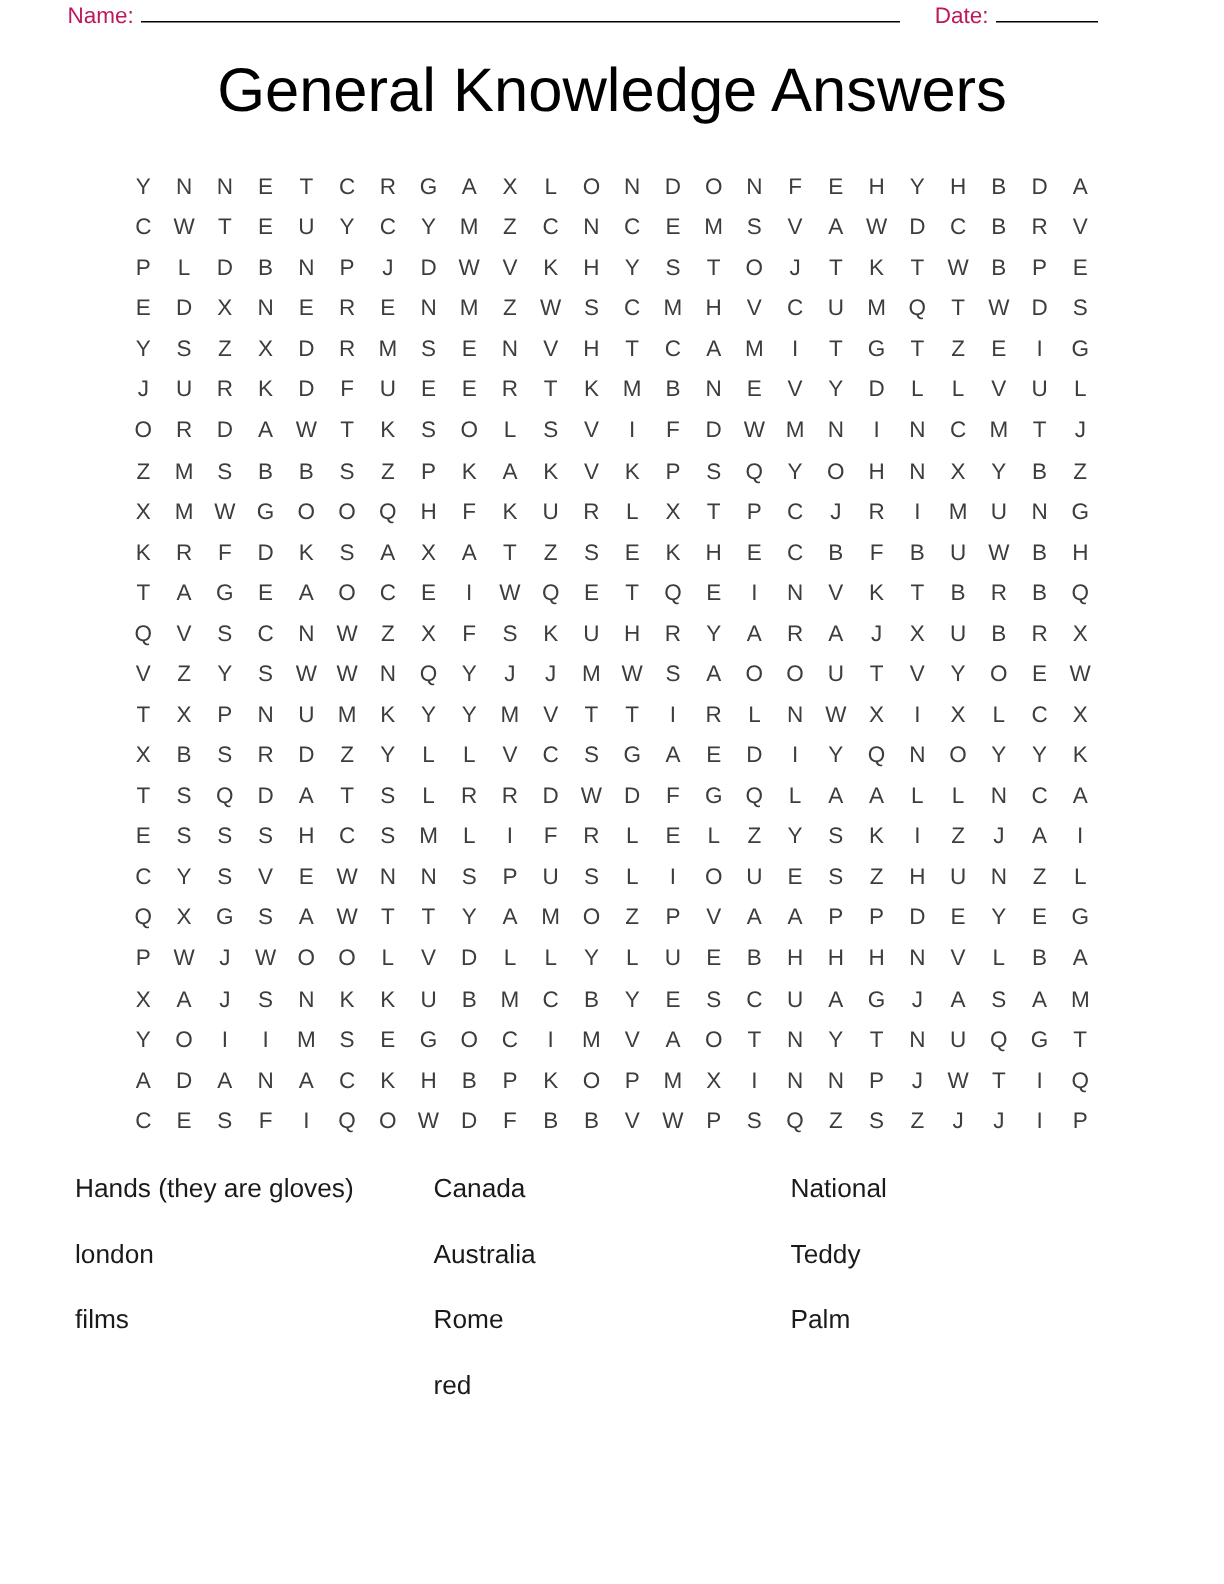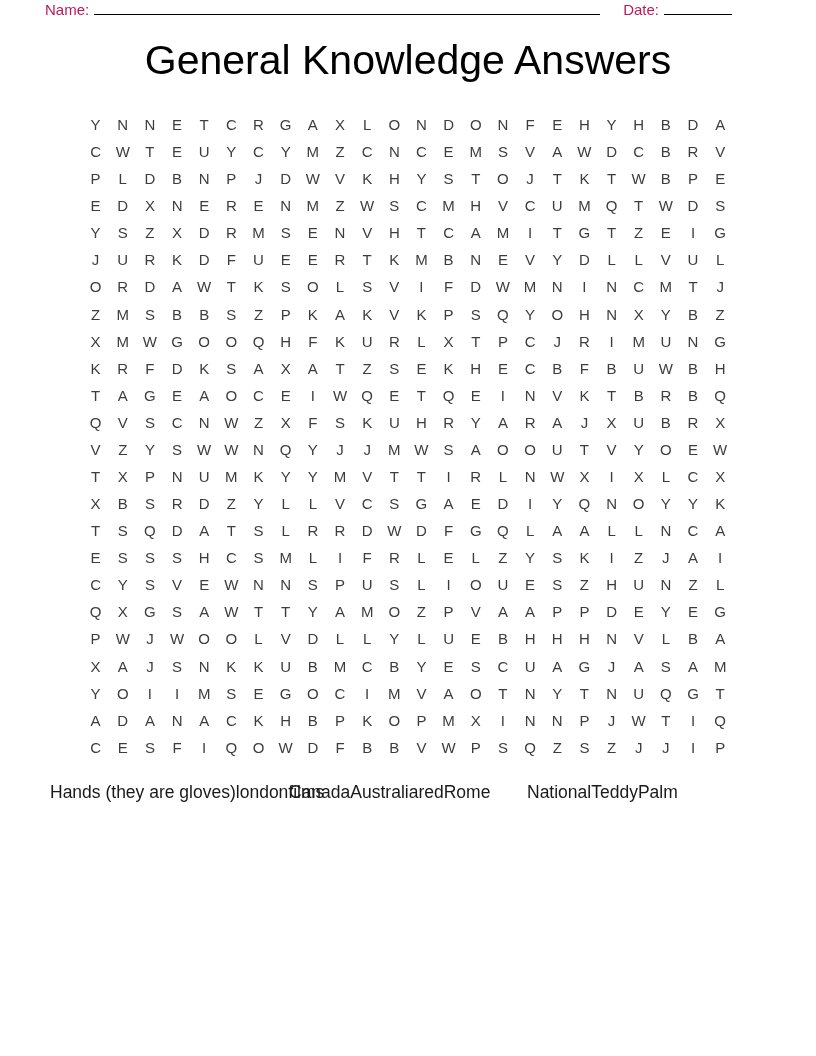--- a/index.html
+++ b/index.html
@@ -68,21 +68,21 @@
     color: var(--letter-color, #3d3d3d);
   }
 
   
   .words {
     position: absolute;
     top: 771px;
     left: 50px;
     display: flex;
   }
-  .word-col { display: flex; }
+  .word-col { display: flex; flex-direction: column; }
   .word-col:nth-child(1) { width: 239px; }
   .word-col:nth-child(2) { width: 238px; }
   .word-col:nth-child(3) { width: auto; }
   .word {
     height: 43.7px;
     line-height: 43.7px;
     font-size: 17.5px;
     color: var(--word-color, #1a1a1a);
     white-space: nowrap;
   }
@@ -682,22 +682,22 @@
 
   <div class="words" id="word-list">
       <div class="word-col">
         <div class="word">Hands (they are gloves)</div>
         <div class="word">london</div>
         <div class="word">films</div>
       </div>
       <div class="word-col">
         <div class="word">Canada</div>
         <div class="word">Australia</div>
+        <div class="word">Rome</div>
         <div class="word">red</div>
-        <div class="word">Rome</div>
       </div>
       <div class="word-col">
         <div class="word">National</div>
         <div class="word">Teddy</div>
         <div class="word">Palm</div>
       </div>
     </div>
 
 </div>
 

